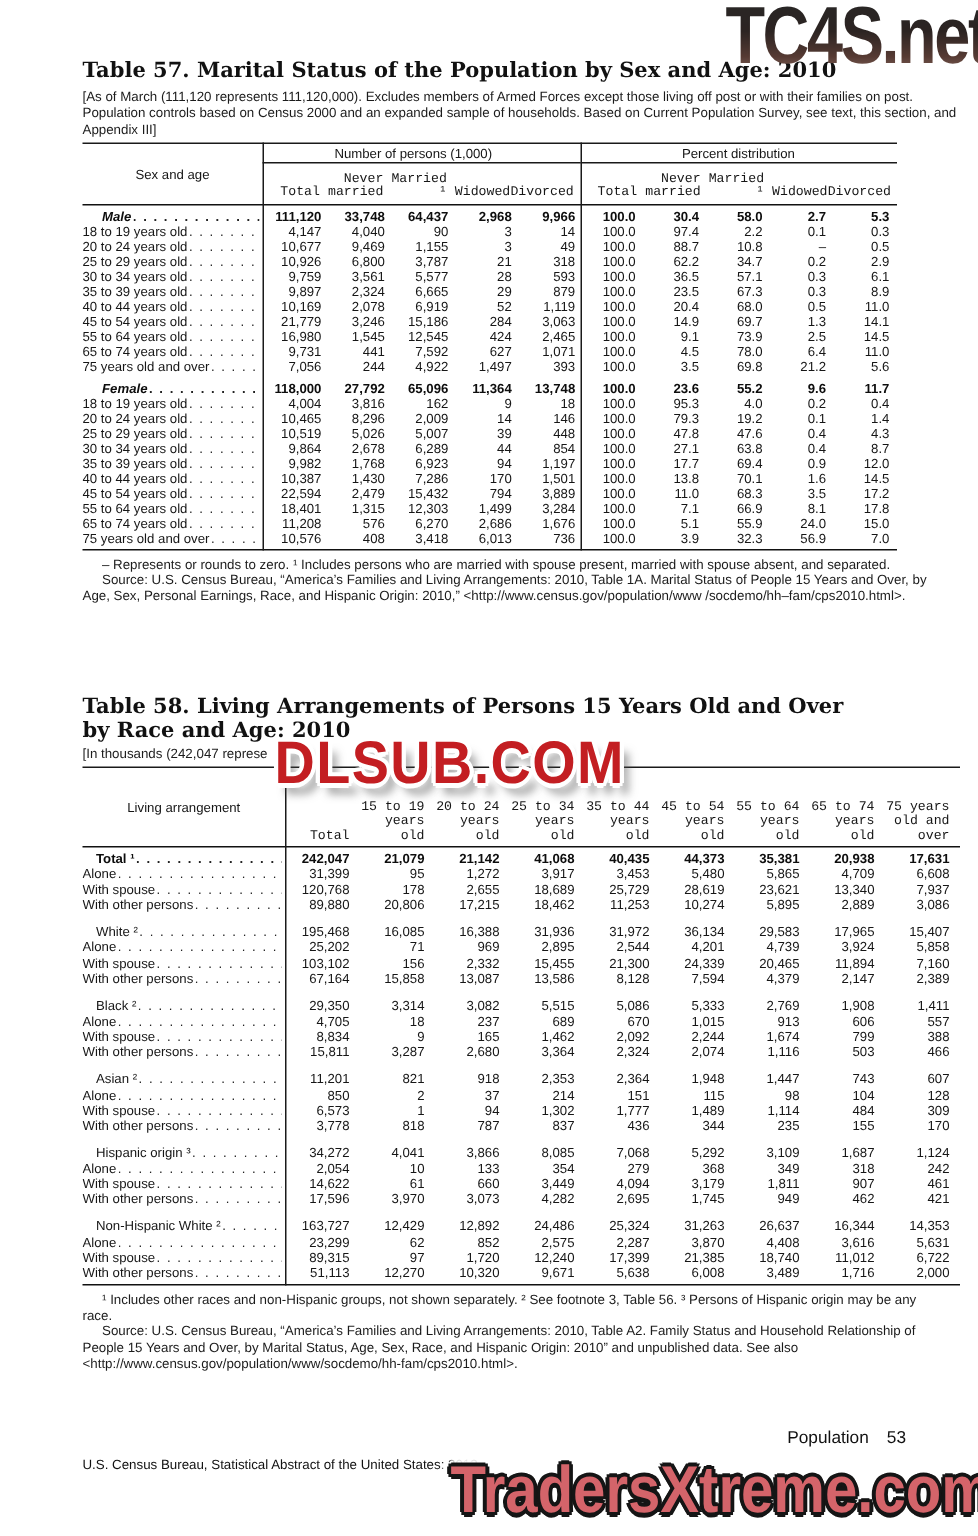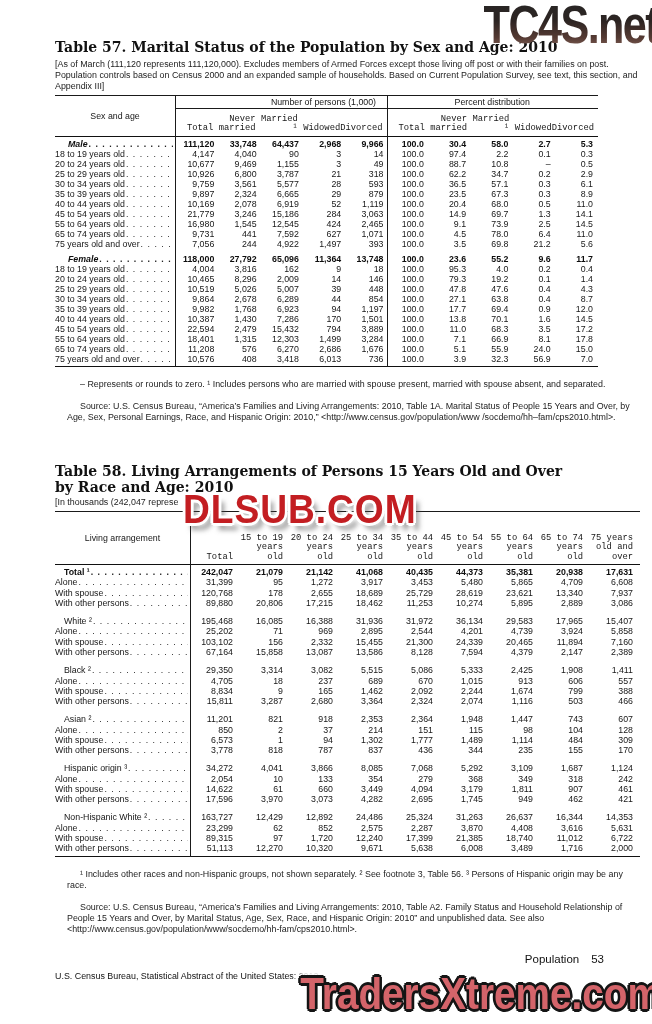--- a/index.html
+++ b/index.html
@@ -2,21 +2,21 @@
 <html><head>
 <meta charset="utf-8">
 <style>
   html,body{margin:0;padding:0;}
   body{width:652px;height:1024px;position:relative;overflow:hidden;background:#fff;
        font-family:"Liberation Sans",sans-serif;color:#1c1c1c;}
   .sec{position:absolute;left:55px;}
   h1.ttl{margin:0;font-family:"DejaVu Serif",serif;font-weight:bold;font-size:14px;
          line-height:15.5px;color:#111;white-space:pre-line;letter-spacing:0px;}
   p.note{margin:3px 0 0 0;font-size:8.9px;line-height:11px;width:592px;}
-  p.fn{margin:12px;font-size:8.9px;line-height:10.8px;text-indent:13px;width:575px;}
+  p.fn{margin:0;font-size:8.9px;line-height:10.8px;text-indent:13px;width:575px;}
   .fnblock{margin-top:4px;}
 
   
   .tbl{position:relative;font-size:8.8px;color:#161616;}
   .hdr{position:relative;border-top:1px solid #1a1a1a;border-bottom:1.4px solid #111;}
   .tbody{border-bottom:1.2px solid #111;padding:2px 0 2px 0;}
   .vr{position:absolute;top:0;bottom:0;width:1px;background:#1a1a1a;}
   .spul{position:absolute;height:1px;background:#1a1a1a;top:12px;}
   .stub{position:absolute;left:0;top:0;bottom:0;display:flex;align-items:center;justify-content:center;text-align:center;}
   .sp{position:absolute;top:1px;height:11px;text-align:center;line-height:11px;}
@@ -79,21 +79,21 @@
 
 <div class="wm" id="wmTop">TC4S.net</div>
 
 <section class="sec" style="top:40px;">
   <h1 class="ttl">Table 57. Marital Status of the Population by Sex and Age: 2010</h1>
   <p class="note">[As of March (111,120 represents 111,120,000). Excludes members of Armed Forces except those living off post or with their families on post. Population controls based on Census 2000 and an expanded sample of households. Based on Current Population Survey, see text, this section, and Appendix III]</p>
 
   <div class="tbl t57t" style="margin-top:3px;">
     <div class="hdr">
       <div class="stub" style="width:120px;">Sex and age</div>
-      <div class="sp" style="left:120px;width:201px;text-align:right;">Number of persons (1,000)</div>
+      <div class="sp" style="left:120px;width:201px;">Number of persons (1,000)</div>
       <div class="sp" style="left:331.5px;width:211.5px;">Percent distribution</div>
       <div class="spul" style="left:120px;width:211.5px;"></div>
       <div class="spul" style="left:331.5px;width:211.5px;"></div>
       <div class="ch" style="left:120px;">Total</div>
       <div class="ch" style="left:162.3px;">Never
 married</div>
       <div class="ch" style="left:204.6px;">Married ¹</div>
       <div class="ch" style="left:246.9px;">Widowed</div>
       <div class="ch" style="left:289.2px;">Divorced</div>
       <div class="ch" style="left:331.5px;">Total</div>
@@ -619,21 +619,21 @@
           <div class="lc">
             <span class="lt">Black ²</span>
             <span class="dots"></span>
           </div>
           <div class="nc c">29,350</div>
           <div class="nc c">3,314</div>
           <div class="nc c">3,082</div>
           <div class="nc c">5,515</div>
           <div class="nc c">5,086</div>
           <div class="nc c">5,333</div>
-          <div class="nc c">2,425</div>
+          <div class="nc c">2,769</div>
           <div class="nc c">1,908</div>
           <div class="nc c">1,411</div>
         </div>
         <div class="row">
           <div class="lc">
             <span class="lt">Alone</span>
             <span class="dots"></span>
           </div>
           <div class="nc c">4,705</div>
           <div class="nc c">18</div>

